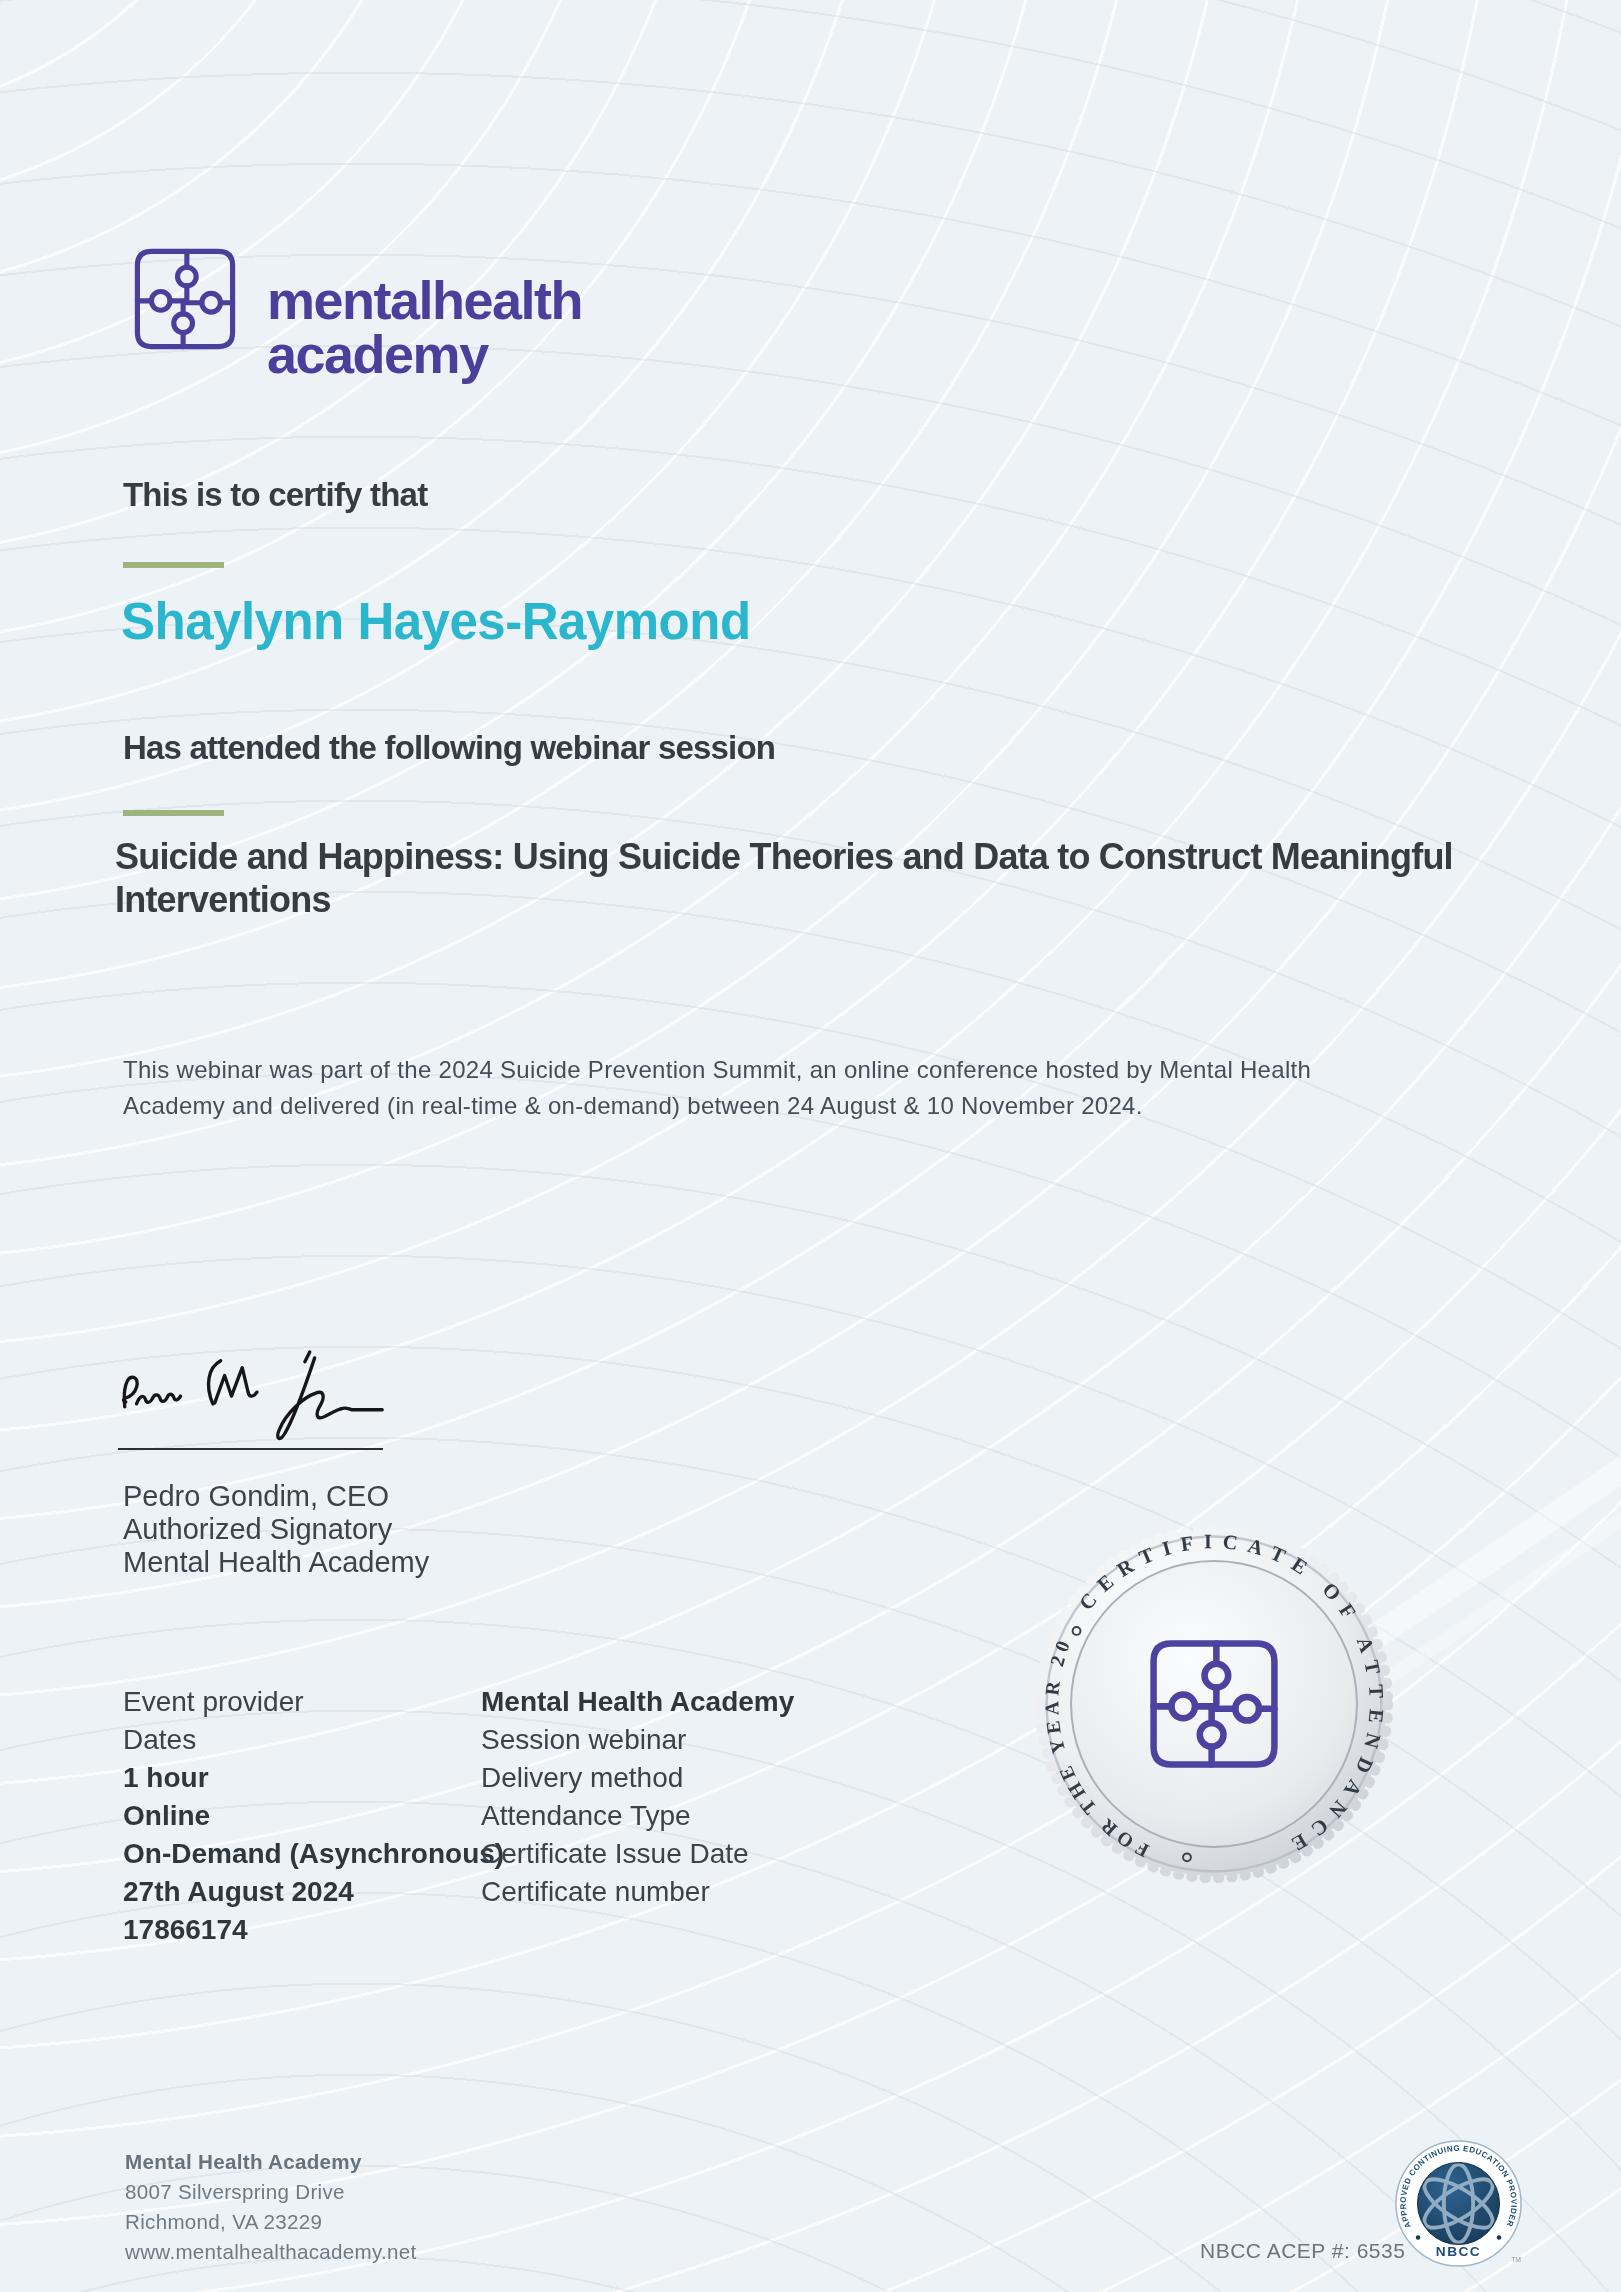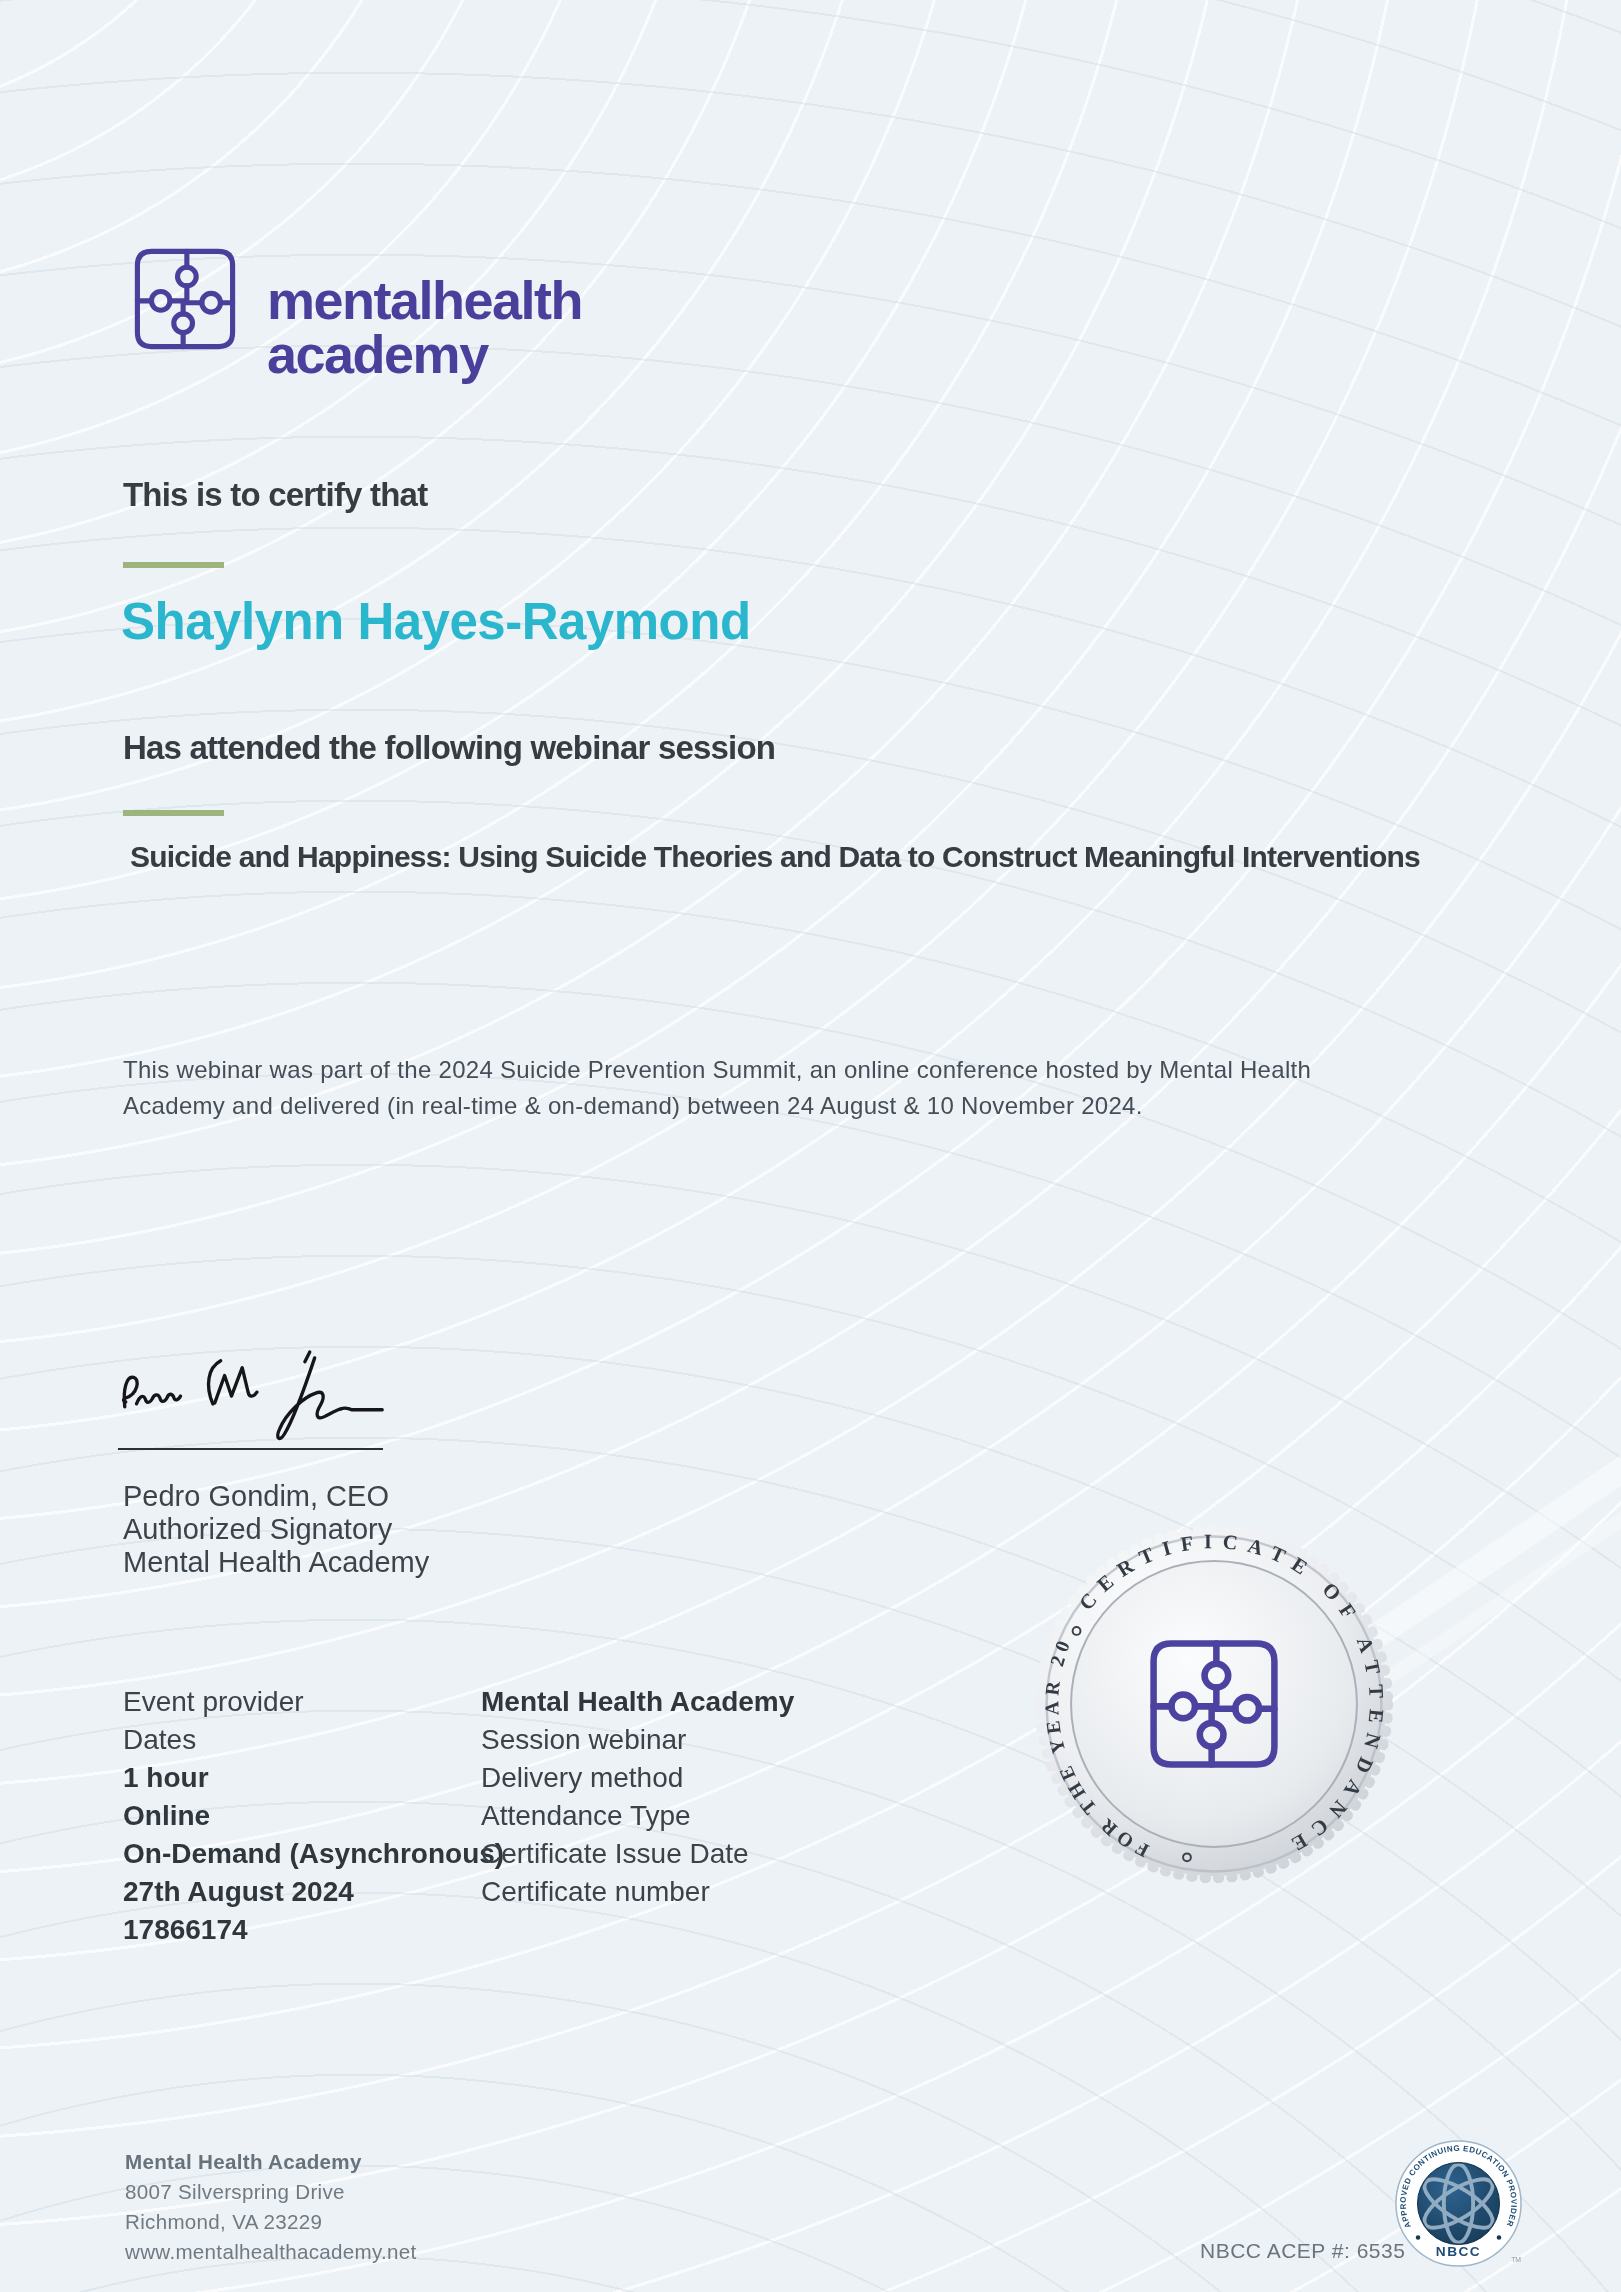--- a/index.html
+++ b/index.html
@@ -16,21 +16,21 @@
   .logo-text{left:267px;top:245px;font-size:54px;font-weight:600;letter-spacing:-1.5px;
     color:#4a3f9b;line-height:54px;margin-top:28px;}
   
   .h-bold{font-weight:700;color:#363c42;letter-spacing:-0.8px;}
   .intro{left:123px;top:476px;font-size:33px;white-space:nowrap;}
   .rule{width:101px;height:5.9px;background:#9eb47e;}
   .rule1{left:123px;top:562px;}
   .rule2{left:123px;top:810px;}
   .name{left:121px;top:592px;font-size:51px;font-weight:700;color:#2ab6cc;white-space:nowrap;letter-spacing:-0.5px;}
   .attended{left:123px;top:729px;font-size:33px;white-space:nowrap;}
-  .sess-title{left:130px;top:835px;width:1382px;font-size:30px;line-height:43px;}
+  .sess-title{left:115px;top:835px;width:1382px;font-size:36px;line-height:43px;}
   .desc{left:123px;top:1052px;width:1274px;font-size:24px;line-height:36px;color:#454e57;letter-spacing:0.3px;}
   
   .sig-line{left:118px;top:1448px;width:265px;height:2px;background:#2b3036;}
   .sig-block{left:123px;top:1480px;font-size:29px;line-height:33px;color:#3c434a;}
   
   .details{left:123px;top:1683px;display:grid;grid-template-columns:358px auto;
     font-size:28px;line-height:38px;}
   .dlabel{color:#3b4249;}
   .dvalue{color:#2f363c;font-weight:700;white-space:nowrap;}
   

